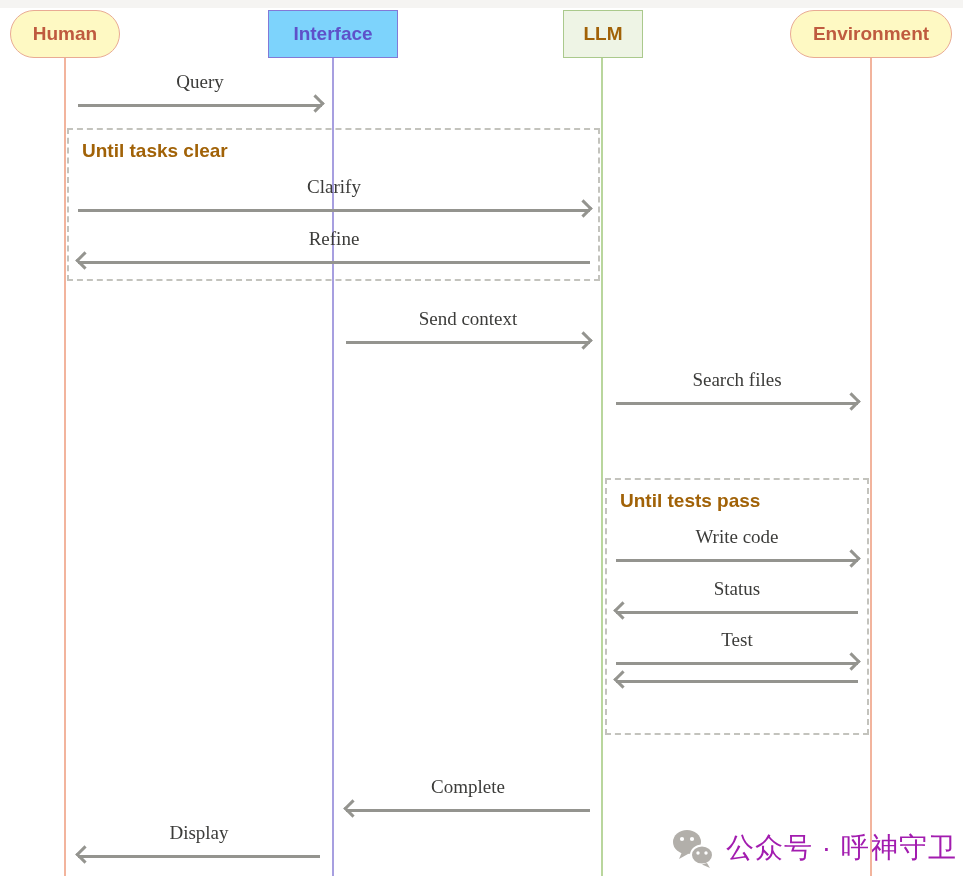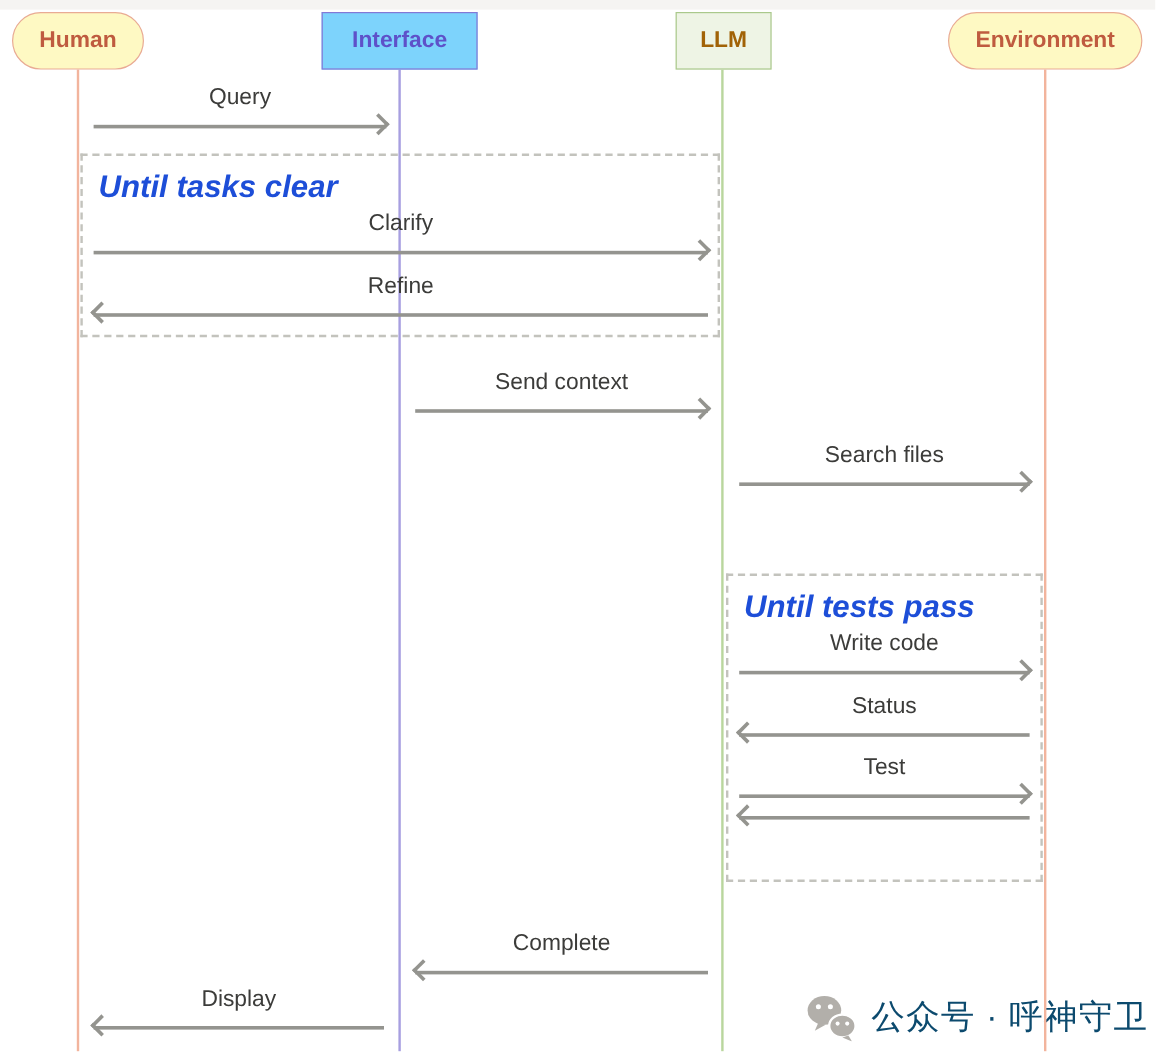--- a/index.html
+++ b/index.html
@@ -21,42 +21,42 @@
   
   .lifeline{position:absolute;top:58px;width:2px;height:818px;}
   .lifeline.salmon{background:#f2b49d;}
   .lifeline.purple{background:#a79fe0;}
   .lifeline.green{background:#b9d69d;}
 
   
   .msg{position:absolute;}
   .msg-label{
     display:block;text-align:center;font-size:19px;line-height:24px;color:#3c3c3a;
-    margin-bottom:10px;white-space:nowrap;
+    margin-bottom:10px;white-space:nowrap;font-family:Liberation Serif, serif;
   }
   .msg-arrow{position:relative;height:3px;background:#94948f;}
   .head{
     position:absolute;top:-7px;width:13px;height:13px;
     border-top:3px solid #94948f;border-right:3px solid #94948f;box-sizing:border-box;
   }
   .head.right{right:0px;transform:rotate(45deg);}
   .head.left{left:0px;transform:rotate(-135deg);}
 
   
   .loop{
     position:absolute;border:2px dashed #c3c3bd;box-sizing:border-box;background:transparent;
   }
   .loop-title{
-    position:absolute;left:13px;top:10px;font-size:26px;font-weight:bold;color:#1d4ed8;white-space:nowrap;font-style:italic;
+    position:absolute;left:13px;top:10px;font-size:19px;font-weight:bold;color:#a16207;white-space:nowrap;
   }
 
   
   .watermark{
     position:absolute;left:672px;top:828px;display:flex;align-items:center;gap:10px;
-    color:#0c4a6e;
+    color:#a21caf;
   }
   .watermark-text{font-size:28px;letter-spacing:1px;white-space:nowrap;}
 </style>
 </head>
 <body>
 
 <div class="canvas">
   <div class="top-strip"></div>
 
   <div class="watermark">

